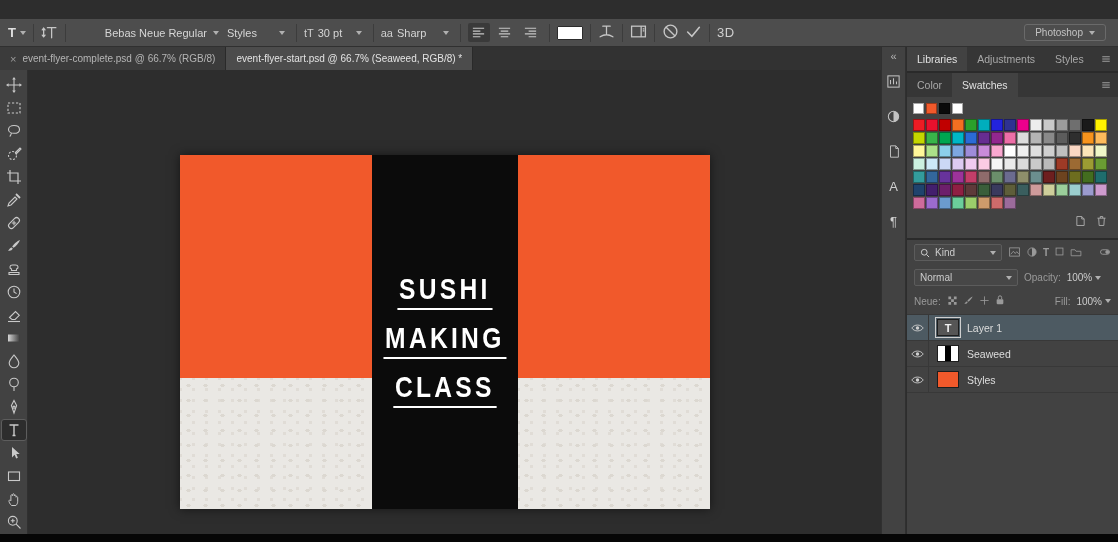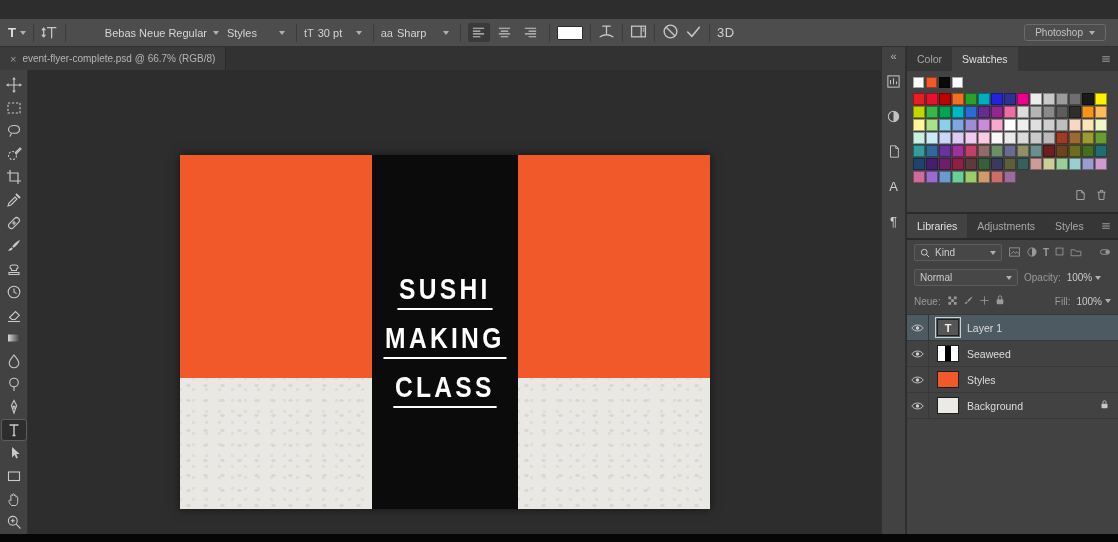--- a/index.html
+++ b/index.html
@@ -206,20 +206,23 @@
       <span>Photoshop</span>
       <span class="chev"></span>
     </div>
   </div>
 
   <div class="tabbar">
     <div class="doctab">
       <span class="closex">×</span>
       <span>event-flyer-complete.psd @ 66.7% (RGB/8)</span>
     </div>
+    <div class="doctab active">
+      <span>event-flyer-start.psd @ 66.7% (Seaweed, RGB/8) *</span>
+    </div>
   </div>
 
   <div class="toolbar">
     <div class="tool">
         <svg width="16" height="16" viewBox="0 0 16 16" fill="none" stroke="currentColor" stroke-width="1.1">
           <path d="M8 2v12M2 8h12"></path>
           <path fill="currentColor" stroke="none" d="M8 0l1.8 2.6H6.2zM8 16l1.8-2.6H6.2zM0 8l2.6-1.8v3.6zM16 8l-2.6-1.8v3.6z"></path>
         </svg>
       </div>
     <div class="tool">
@@ -374,20 +377,33 @@
         <svg width="14" height="15" viewBox="0 0 16 16" fill="none" stroke="currentColor" stroke-width="1.1">
           <path d="M4 1.5h6l3 3V14.5H4z"></path>
           <path d="M10 1.5v3h3"></path>
         </svg>
       </span>
     <span class="dockicon txt">A</span>
     <span class="dockicon txt">¶</span>
   </div>
 
   <div class="panels">
+
+    <div class="section">
+      <div class="ptabs">
+        <span class="ptab active">Libraries</span>
+        <span class="ptab">Adjustments</span>
+        <span class="ptab">Styles</span>
+        <span class="pmenu">
+            <svg width="12" height="12" viewBox="0 0 16 16" stroke="currentColor" stroke-width="1.4">
+              <path d="M3 5h10M3 8h10M3 11h10"></path>
+            </svg>
+          </span>
+      </div>
+    </div>
 
     <div class="section">
       <div class="ptabs">
         <span class="ptab">Color</span>
         <span class="ptab active">Swatches</span>
         <span class="pmenu">
             <svg width="12" height="12" viewBox="0 0 16 16" stroke="currentColor" stroke-width="1.4">
               <path d="M3 5h10M3 8h10M3 11h10"></path>
             </svg>
           </span>
@@ -504,33 +520,20 @@
                 <path d="M3.5 2.5h6l3 3v8h-9z"></path>
                 <path d="M9.5 2.5v3h3"></path>
               </svg></span>
           <span><svg width="13" height="14" viewBox="0 0 16 16" fill="none" stroke="currentColor" stroke-width="1.1">
                 <path d="M3 4.5h10M6.5 4.5v-2h3v2M4.5 4.5l.6 9h5.8l.6-9"></path>
               </svg></span>
         </div>
       </div>
     </div>
 
-    <div class="section">
-      <div class="ptabs">
-        <span class="ptab active">Libraries</span>
-        <span class="ptab">Adjustments</span>
-        <span class="ptab">Styles</span>
-        <span class="pmenu">
-            <svg width="12" height="12" viewBox="0 0 16 16" stroke="currentColor" stroke-width="1.4">
-              <path d="M3 5h10M3 8h10M3 11h10"></path>
-            </svg>
-          </span>
-      </div>
-    </div>
-
     <div class="section sec3">
 
       <div class="ctrlrow">
         <div class="selbox kindbox">
           <svg width="10" height="10" viewBox="0 0 16 16" fill="none" stroke="currentColor" stroke-width="1.6">
               <circle cx="6.8" cy="6.8" r="4.6"></circle>
               <path d="M10.4 10.4L14.5 14.5"></path>
             </svg>
           <span class="lbl">Kind</span>
           <span class="chev"></span>
@@ -618,32 +621,18 @@
         <div class="lrow">
           <span class="eyecell">
               <svg width="13" height="10" viewBox="0 0 16 12" fill="none" stroke="currentColor" stroke-width="1.1">
                 <path d="M1 6C4 1.2 12 1.2 15 6 12 10.8 4 10.8 1 6z"></path>
                 <circle cx="8" cy="6" r="2.1" fill="currentColor" stroke="none"></circle>
               </svg>
             </span>
           <span class="thumb salmon"></span>
           <span class="lname">Styles</span>
         </div>
-        <div class="lrow">
-          <span class="eyecell">
-              <svg width="13" height="10" viewBox="0 0 16 12" fill="none" stroke="currentColor" stroke-width="1.1">
-                <path d="M1 6C4 1.2 12 1.2 15 6 12 10.8 4 10.8 1 6z"></path>
-                <circle cx="8" cy="6" r="2.1" fill="currentColor" stroke="none"></circle>
-              </svg>
-            </span>
-          <span class="thumb bgwhite"></span>
-          <span class="lname">Background</span>
-          <span class="rowlock"><svg width="9" height="11" viewBox="0 0 12 14" fill="none" stroke="currentColor" stroke-width="1.2">
-                <rect x="2" y="6" width="8" height="6" rx="1" fill="currentColor" stroke="none"></rect>
-                <path d="M4 6V4a2 2 0 0 1 4 0v2"></path>
-              </svg></span>
-        </div>
       </div>
     </div>
   </div>
 
   <div class="bottombar"></div>
 </div>
 
 </body></html>

